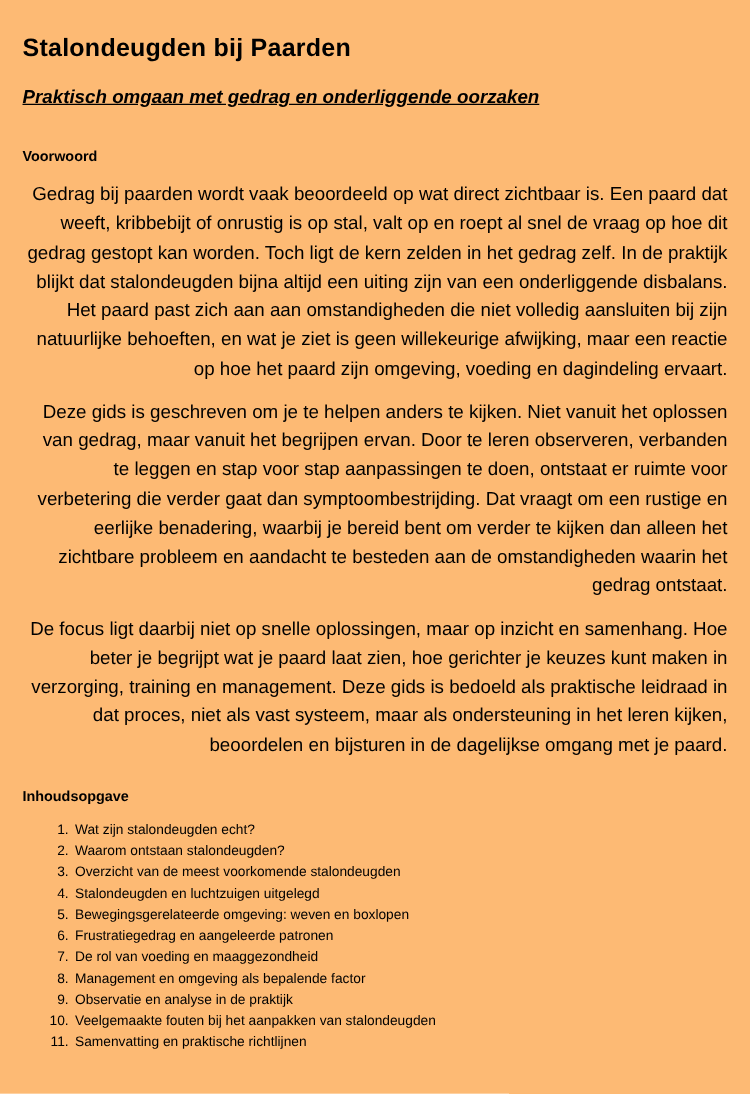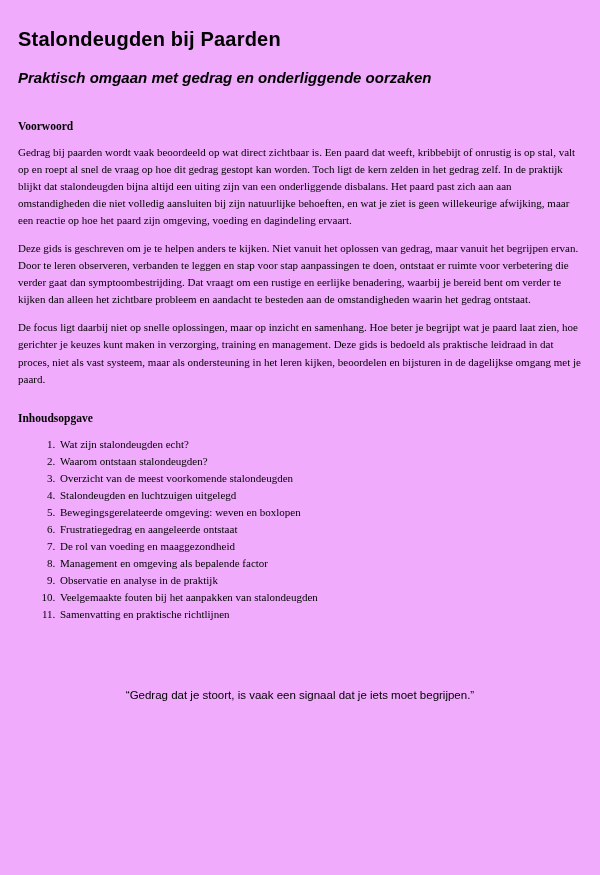--- a/index.html
+++ b/index.html
@@ -12,47 +12,47 @@
     height: 875px;
     font-family: "Liberation Sans", "DejaVu Sans", sans-serif;
     color: #000000;
     overflow: hidden;
   }
   .page {
     box-sizing: border-box;
     width: 600px;
     height: 875px;
     padding: 28px 18px 20px 18px;
-    background: #f0abfc;
+    background: #fdba74;
   }
   .doc-title {
     font-size: 20px;
     font-weight: bold;
     margin: 0 0 18px 0;
     letter-spacing: 0.2px;
   }
   .doc-subtitle {
     font-size: 15px;
     font-style: italic;
     margin: 16px 0 34px 0;
+    text-decoration: underline;
   }
   .section-heading {
     font-size: 11.5px;
     font-weight: bold;
     margin: 0 0 12px 0;
   }
   .paragraph {
-    font-size: 11px;
+    font-size: 15px;
     line-height: 1.55;
     margin: 0 0 11px 0;
-    text-align: left;
+    text-align: right;
   }
   .section {
     margin-bottom: 24px;
-    font-family: Liberation Serif, serif;
   }
   .toc-list {
     margin: 0;
     padding-left: 40px;
     font-size: 11px;
     line-height: 1.55;
   }
   .toc-list li {
     padding-left: 2px;
   }
@@ -80,21 +80,21 @@
   </div>
 
   <div class="section">
     <h3 class="section-heading">Inhoudsopgave</h3>
     <ol class="toc-list">
       <li>Wat zijn stalondeugden echt?</li>
       <li>Waarom ontstaan stalondeugden?</li>
       <li>Overzicht van de meest voorkomende stalondeugden</li>
       <li>Stalondeugden en luchtzuigen uitgelegd</li>
       <li>Bewegingsgerelateerde omgeving: weven en boxlopen</li>
-      <li>Frustratiegedrag en aangeleerde ontstaat</li>
+      <li>Frustratiegedrag en aangeleerde patronen</li>
       <li>De rol van voeding en maaggezondheid</li>
       <li>Management en omgeving als bepalende factor</li>
       <li>Observatie en analyse in de praktijk</li>
       <li>Veelgemaakte fouten bij het aanpakken van stalondeugden</li>
       <li>Samenvatting en praktische richtlijnen</li>
     </ol>
   </div>
 
   <div class="closing-quote">“Gedrag dat je stoort, is vaak een signaal dat je iets moet begrijpen.”</div>
 

